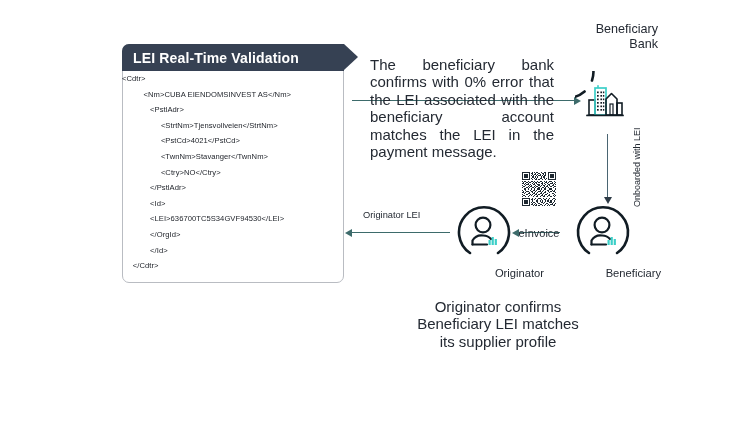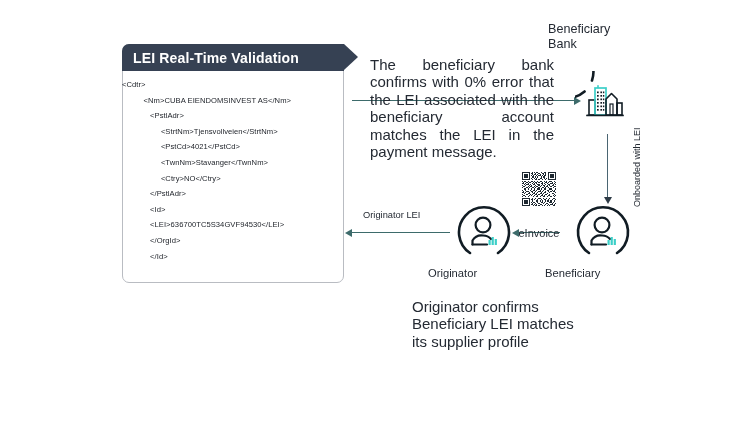--- a/index.html
+++ b/index.html
@@ -64,21 +64,20 @@
     white-space: nowrap;
   }
 
   .xml-body {
     position: absolute;
     left: 122px;
     top: 71px;
     width: 222px;
     height: 212px;
     z-index: 3;
-    padding-top: 6px;
     box-sizing: border-box;
     border-radius: 30px;
   }
   .xml-line {
     font-family: "Liberation Sans", sans-serif;
     font-size: 7.6px;
     color: #1b1f26;
     line-height: 15.6px;
     white-space: pre;
     letter-spacing: 0.05px;
@@ -104,21 +103,21 @@
   #left-caption {
     left: 110px;
     top: 298px;
     width: 248px;
   }
 
   #right-caption {
     left: 412px;
     top: 298px;
     width: 172px;
-    text-align: left;
+    text-align: center;
   }
 
   
   .h-arrow-line {
     position: absolute;
     height: 1.3px;
     background: #3d6b6b;
   }
   .h-arrow-head-right {
     position: absolute;
@@ -170,21 +169,21 @@
   
   .node-circle {
     position: absolute;
     width: 56px;
     height: 56px;
   }
   .node-label {
     position: absolute;
     font-size: 11.2px;
     color: #242a33;
-    text-align: left;
+    text-align: right;
     line-height: 15px;
     white-space: pre-line;
   }
 
   #bank-node { left: 575px; top: 71px; }
   #bank-label {
     left: 548px; top: 22px; width: 110px;
     font-size: 12.6px;
   }
 
@@ -239,20 +238,21 @@
       <div class="xml-line">             &lt;PstlAdr&gt;</div>
       <div class="xml-line">                  &lt;StrtNm&gt;Tjensvollveien&lt;/StrtNm&gt;</div>
       <div class="xml-line">                  &lt;PstCd&gt;4021&lt;/PstCd&gt;</div>
       <div class="xml-line">                  &lt;TwnNm&gt;Stavanger&lt;/TwnNm&gt;</div>
       <div class="xml-line">                  &lt;Ctry&gt;NO&lt;/Ctry&gt;</div>
       <div class="xml-line">             &lt;/PstlAdr&gt;</div>
       <div class="xml-line">             &lt;Id&gt;</div>
       <div class="xml-line">             &lt;LEI&gt;636700TC5S34GVF94530&lt;/LEI&gt;</div>
       <div class="xml-line">             &lt;/OrgId&gt;</div>
       <div class="xml-line">             &lt;/Id&gt;</div>
+      <div class="xml-line">     &lt;/Cdtr&gt;</div>
     </div>
 
   <div class="h-arrow-line" id="arrow1-line"></div>
   <div class="h-arrow-head-right" id="arrow1-head"></div>
 
   <div class="para" id="confirm-text">The beneficiary bank confirms with 0% error that the LEI associated with the beneficiary account matches the LEI in the payment message.</div>
 
   <div class="node-label" id="bank-label">Beneficiary
 Bank</div>
   <div class="node-circle" id="bank-node">

